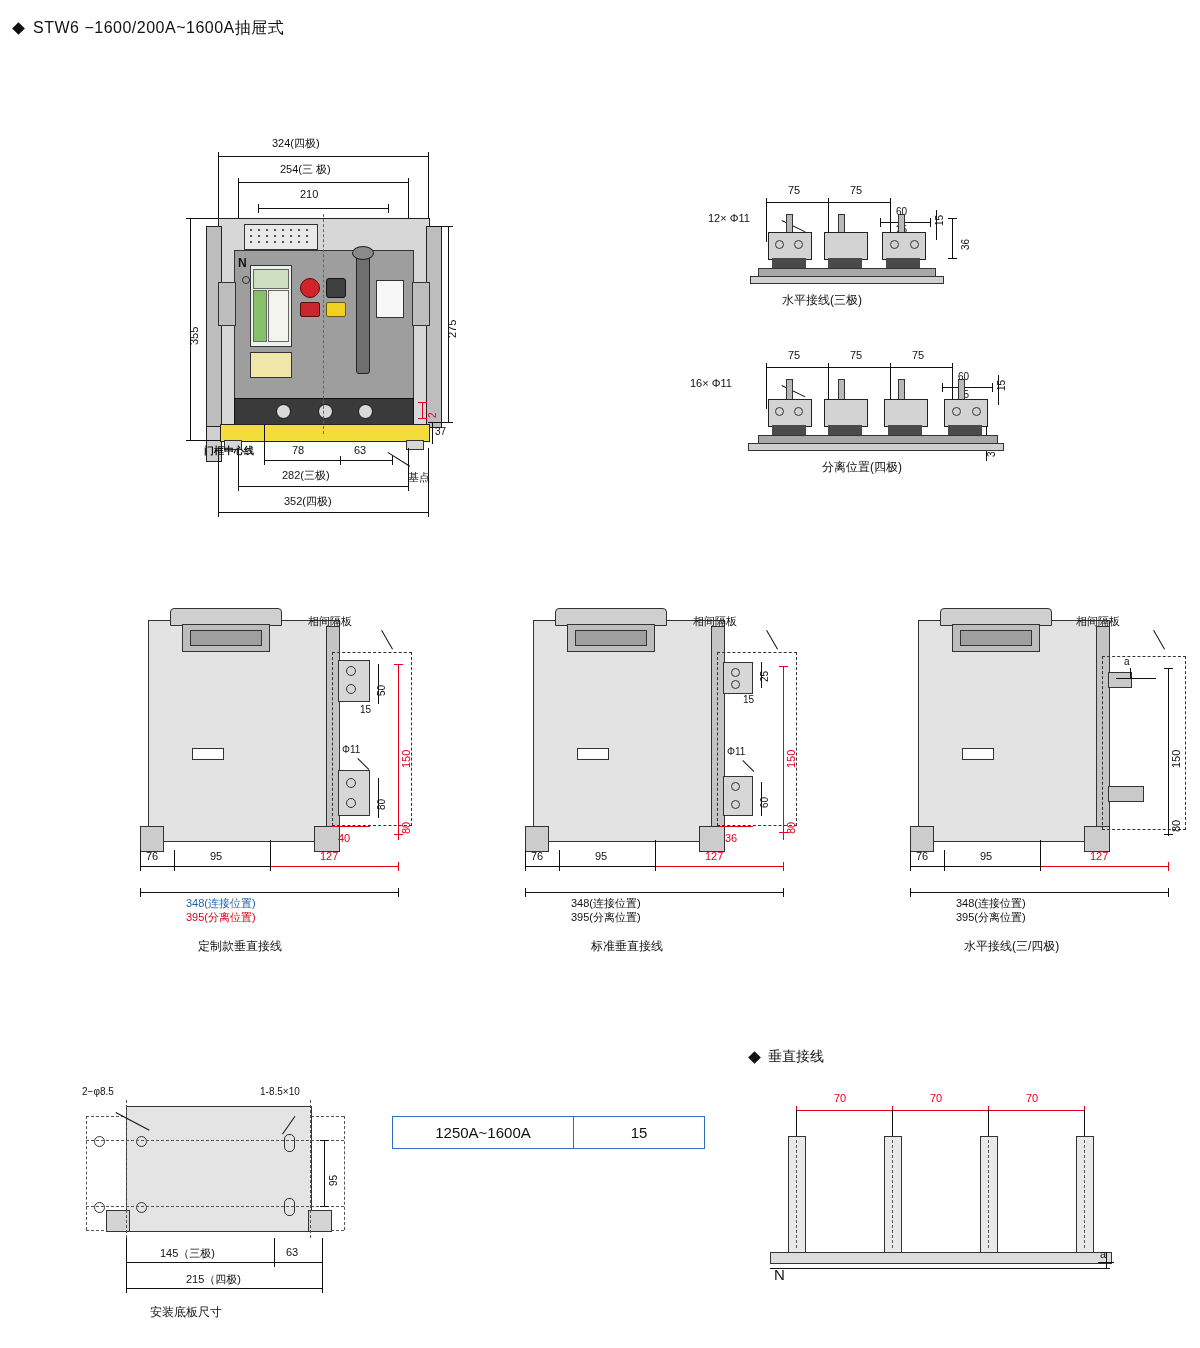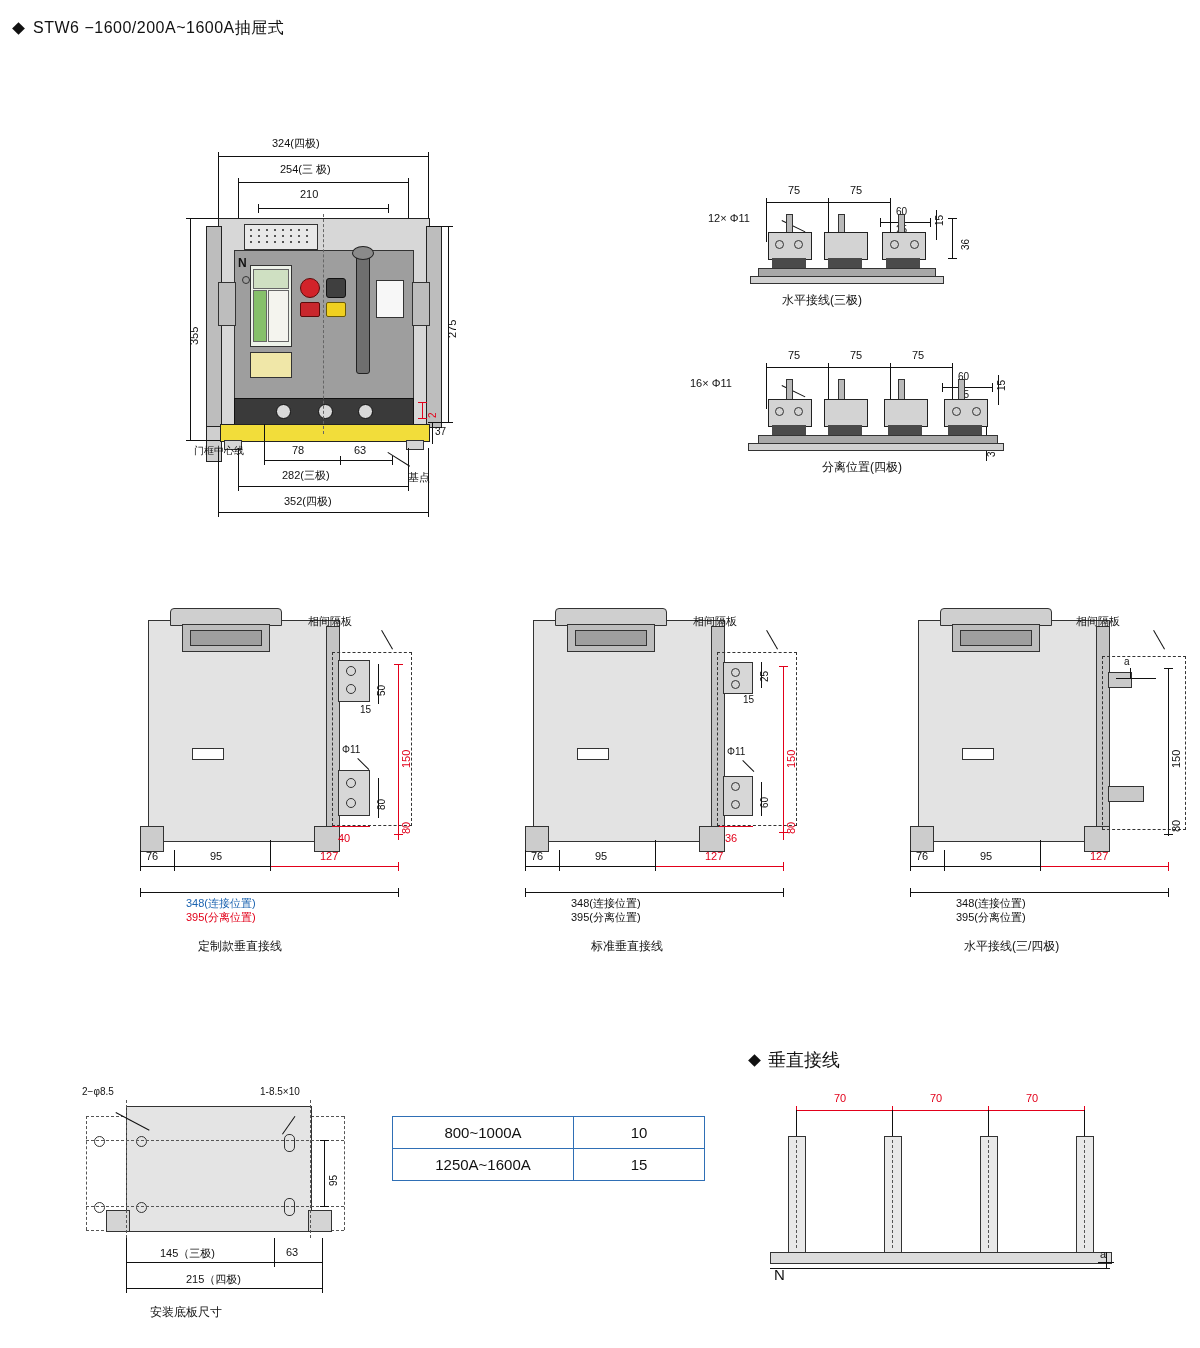--- a/index.html
+++ b/index.html
@@ -144,21 +144,21 @@
 
   <div class="abs ln hl" style="left:84px;top:330px;width:76px;"></div>
   <div class="abs ln vl" style="left:84px;top:326px;height:9px;"></div>
   <div class="abs ln vl" style="left:160px;top:326px;height:9px;"></div>
   <div class="abs t11" style="left:112px;top:314px;">78</div>
 
   <div class="abs ln hl" style="left:160px;top:330px;width:52px;"></div>
   <div class="abs ln vl" style="left:212px;top:326px;height:9px;"></div>
   <div class="abs t11" style="left:174px;top:314px;">63</div>
 
-  <div class="abs t10" style="left:14px;top:314px;">门框中心线</div>
+  <div class="abs t10" style="left:24px;top:314px;font-weight:bold;">门框中心线</div>
   <div class="abs ln vl" style="left:84px;top:294px;height:36px;"></div>
 
   <div class="abs t11" style="left:228px;top:340px;">基点</div>
   <div class="abs ln" style="left:208px;top:322px;width:26px;height:1px;transform:rotate(32deg);transform-origin:left top;"></div>
 
   <div class="abs ln hl" style="left:58px;top:356px;width:170px;"></div>
   <div class="abs ln vl" style="left:58px;top:352px;height:9px;"></div>
   <div class="abs ln vl" style="left:228px;top:352px;height:9px;"></div>
   <div class="abs t11" style="left:102px;top:338px;">282(三极)</div>
 
@@ -546,35 +546,31 @@
   <div class="abs ln vl" style="left:204px;top:148px;height:26px;"></div>
   <div class="abs ln vl" style="left:252px;top:148px;height:52px;"></div>
 
   <div class="abs t" style="left:80px;top:214px;">安装底板尺寸</div>
 </div>
 
 <div class="abs" style="left:392px;top:1116px;">
   <table class="spec">
     <tbody>
     <tr>
-      <td class="c1">800~1000A</td>
-      <td class="c2">10</td>
-    </tr>
-    <tr>
       <td class="c1">1250A~1600A</td>
       <td class="c2">15</td>
     </tr>
   </tbody>
     </table>
 </div>
 
 <div class="abs" style="left:750px;top:1048px;width:420px;height:260px;">
   <div class="abs" style="left:0px;top:0px;display:flex;align-items:center;gap:9px;">
     <div style="width:9px;height:9px;background:#111;transform:rotate(45deg);"></div>
-    <div class="t" style="font-size:18px;">垂直接线</div>
+    <div class="t" style="font-size:14px;">垂直接线</div>
   </div>
 
   <div class="abs redln" style="left:46px;top:62px;width:96px;height:1px;"></div>
   <div class="abs redln" style="left:46px;top:58px;width:1px;height:9px;"></div>
   <div class="abs redln" style="left:142px;top:58px;width:1px;height:9px;"></div>
   <div class="abs t11 red" style="left:84px;top:44px;">70</div>
 
   <div class="abs redln" style="left:142px;top:62px;width:96px;height:1px;"></div>
   <div class="abs redln" style="left:238px;top:58px;width:1px;height:9px;"></div>
   <div class="abs t11 red" style="left:180px;top:44px;">70</div>

